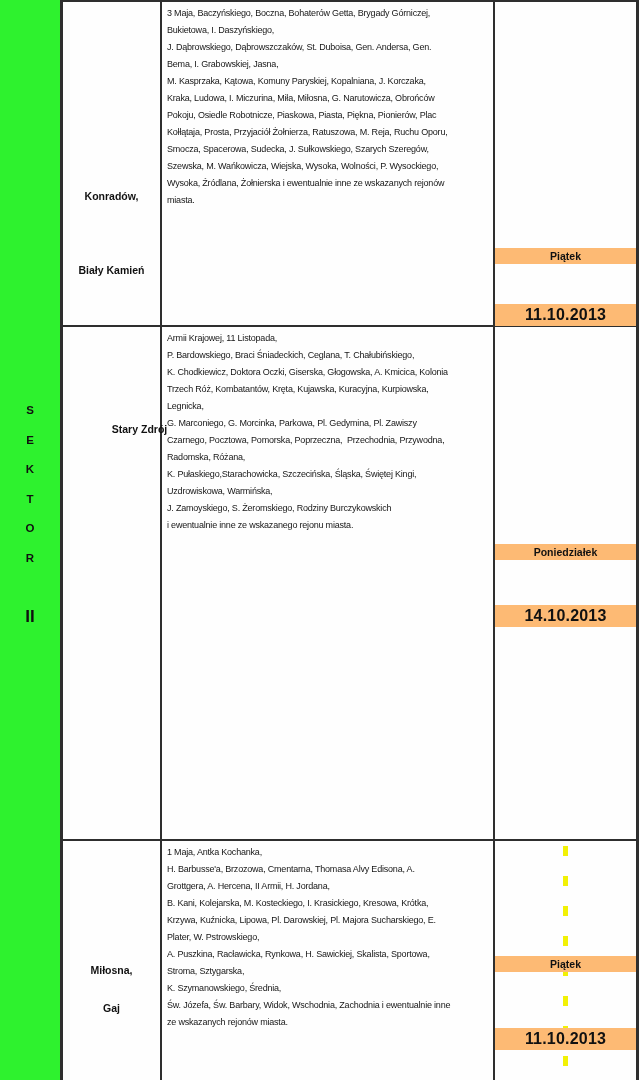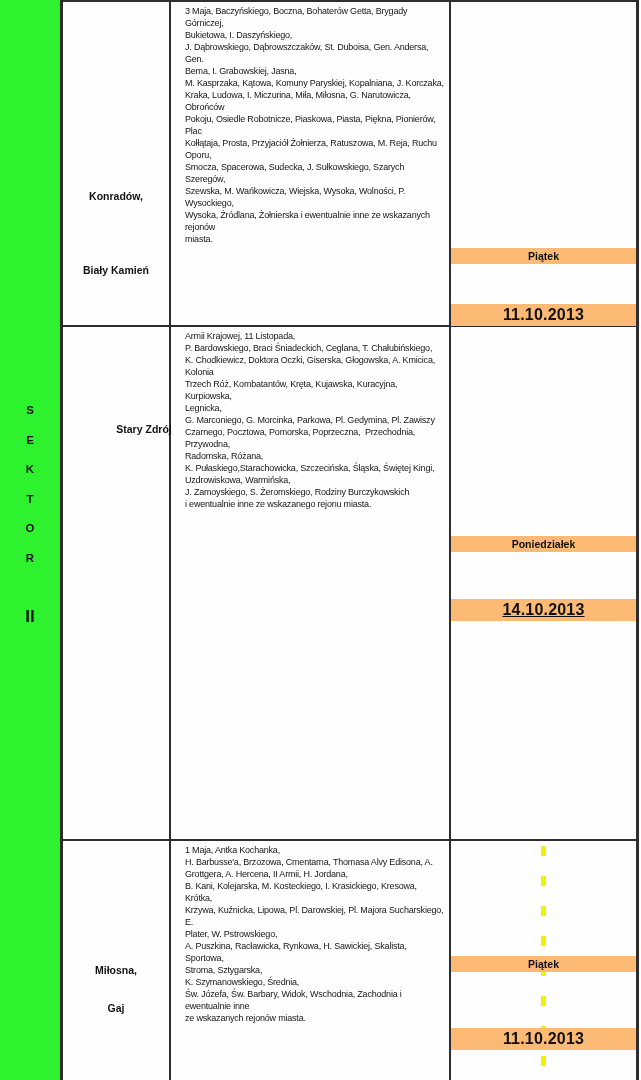--- a/index.html
+++ b/index.html
@@ -20,32 +20,32 @@
   
   .table {
     position:absolute; left:63px; top:0; width:576px; height:1082px;
     border-top:2px solid #2e2e2e; box-sizing:border-box; background:#fefefe;
   }
   .row { display:flex; box-sizing:border-box; border-bottom:2px solid #2e2e2e; }
   .row-1 { height:325px; }
   .row-2 { height:514px; }
   .row-3 { height:243px; border-bottom:none; }
   .cell-district {
-    width:108px; box-sizing:border-box; border-right:2px solid #2e2e2e;
+    width:99px; box-sizing:border-box; border-right:2px solid #2e2e2e;
     position:relative; flex:none;
   }
   .district-line {
     position:absolute; left:0; width:100%; text-align:center;
     font-weight:bold; font-size:10.5px; color:#111;
   }
   .district-line:empty { display:none; }
   .cell-streets {
-    width:280px; box-sizing:border-box; border-right:2px solid #2e2e2e;
-    padding:3px 5px 0 14px; flex:none;
-    font-size:9px; line-height:12px; letter-spacing:-0.2px;
+    width:333px; box-sizing:border-box; border-right:2px solid #2e2e2e;
+    padding:3px 5px 0 5px; flex:none;
+    font-size:9px; line-height:17px; letter-spacing:-0.2px;
     white-space:pre-wrap; color:#161616;
   }
   .cell-date {
     flex:1; position:relative; box-sizing:border-box; border-right:3px solid #2e2e2e;
   }
   .day-label, .date-label {
     position:absolute; left:0; width:100%; text-align:center;
     font-weight:bold; color:#111; z-index:2; background:#fdba74; padding:2px 0;
   }
   .day-label  { font-size:10.5px; }
@@ -54,21 +54,21 @@
   .dashed-line {
     position:absolute; left:calc(50% - 3px); top:5px; bottom:-4px; width:5px; z-index:1;
     background:repeating-linear-gradient(to bottom, var(--yellow,#f2f105) 0 10px, transparent 10px 30px);
   }
   
   .row-1 .district-line.l1 { top:188px; } .row-1 .district-line.l2 { top:218px;margin-top:44px; }
   .row-2 .district-line.l1 { top:96px;margin-left:28px; }
   .row-3 .district-line.l1 { top:123px; } .row-3 .district-line.l2 { top:161px; }
   
   .row-1 .day-label  { top:246px; } .row-1 .date-label { top:302px; }
-  .row-2 .day-label  { top:209px; } .row-2 .date-label { top:272px;text-decoration:underline; }
+  .row-2 .day-label  { top:217px; } .row-2 .date-label { top:278px; }
   .row-3 .day-label  { top:115px; } .row-3 .date-label { top:187px; }
   
   .sl-0 { top:404px; } .sl-1 { top:434px; } .sl-2 { top:463px; }
   .sl-3 { top:493px; } .sl-4 { top:522px; } .sl-5 { top:552px; }
   .sektor-numeral { top:607px; font-size:17px; }
 </style>
 </head>
 <body>
 
 <div class="page" style="--green: #2ef22e; --yellow: #f2f105;">

